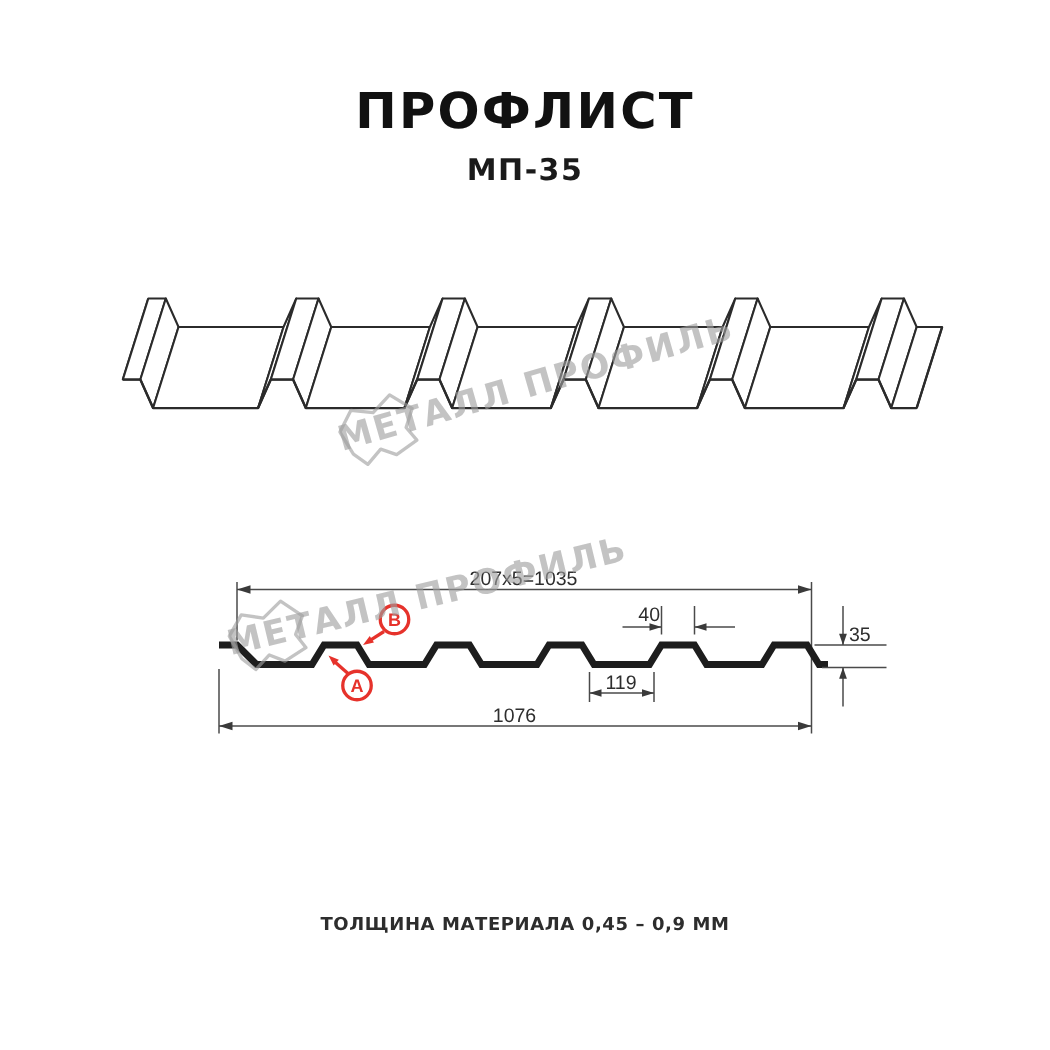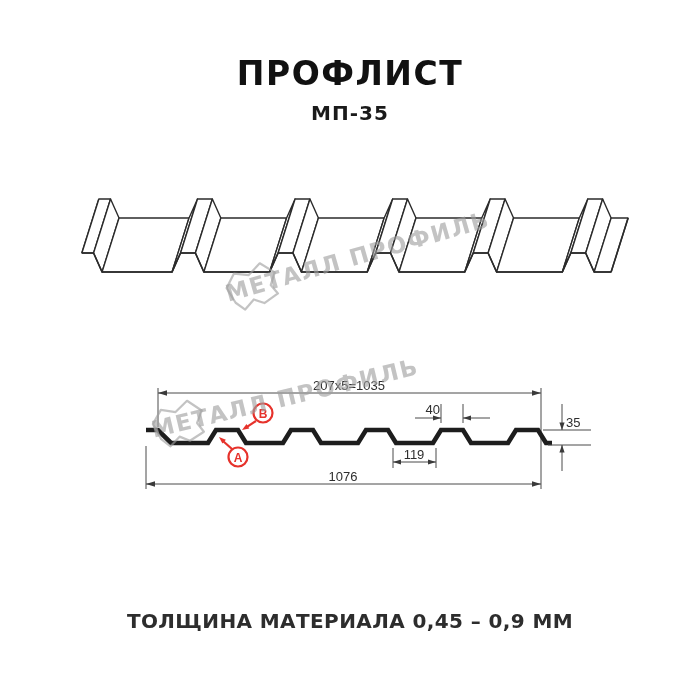--- a/index.html
+++ b/index.html
@@ -2,21 +2,21 @@
 <html><head>
 <meta charset="utf-8">
 <style>
   html,body{margin:0;padding:0;background:#fff;}
   #page{position:relative;width:700px;height:680px;background:#ffffff;overflow:hidden;
         font-family:"DejaVu Sans",sans-serif;}
   .title-block{position:absolute;top:56px;left:0;width:700px;text-align:center;}
   .title{font-size:33px;font-weight:800;letter-spacing:1.5px;color:#111;line-height:1.1;}
   .subtitle{margin-top:9px;font-size:20px;font-weight:bold;letter-spacing:1px;color:#1a1a1a;}
   .footer-note{position:absolute;top:609px;left:0;width:700px;text-align:center;
-        font-size:20px;font-weight:bold;letter-spacing:0.4px;color:#2d2d2d;}
+        font-size:12px;font-weight:bold;letter-spacing:0.4px;color:#2d2d2d;}
   svg{position:absolute;overflow:visible;}
   #view3d{left:66px;top:183px;}
   #crosssec{left:45px;top:380px;}
   .sheet{fill:#ffffff;stroke:#2b2b2b;stroke-width:1.3;stroke-linejoin:round;}
   .sheetline{fill:none;stroke:#2b2b2b;stroke-width:1.5;stroke-linejoin:round;}
   .profile{fill:none;stroke:#1d1d1d;stroke-width:4.6;stroke-linejoin:miter;}
   .dim{stroke:#4a4a4a;stroke-width:1;}
   .dimarrow{fill:#3a3a3a;stroke:none;}
   .dimtext{fill:#2e2e2e;font-family:"Liberation Sans",sans-serif;font-size:13px;}
   .red{stroke:#e6322b;fill:none;stroke-width:2.2;}

